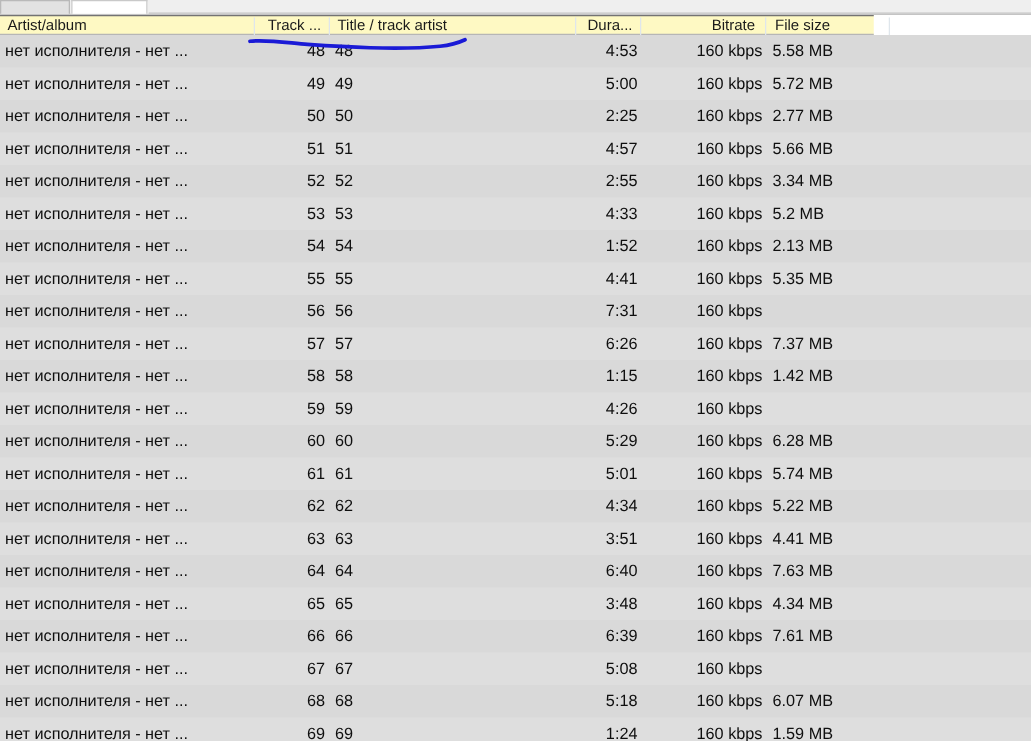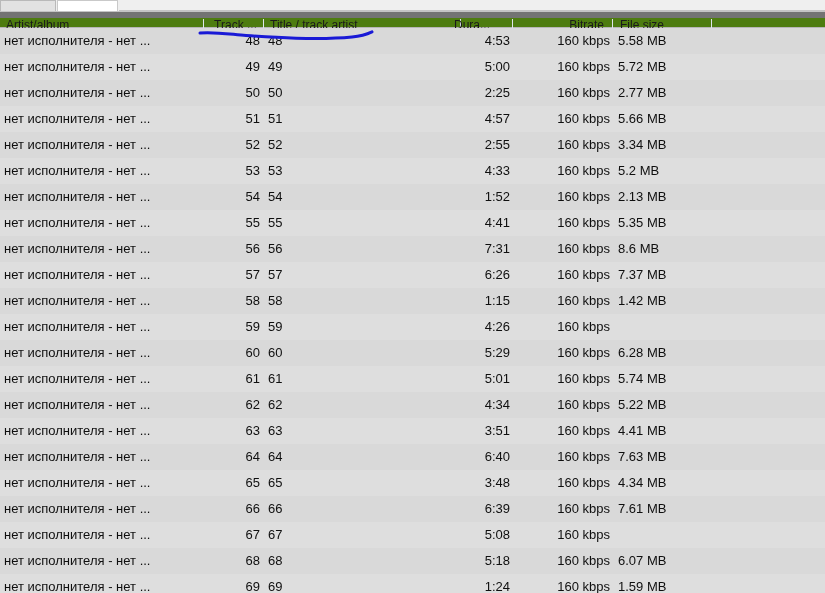--- a/index.html
+++ b/index.html
@@ -69,24 +69,24 @@
     height: 11px;
     background: #efefef;
     border-bottom: 1px solid #c4c4c4;
     box-sizing: border-box;
   }
 
   
   .col-header {
     position: absolute;
     left: 0; top: 12px;
-    width: 825px;
+    width: 699px;
     height: 16px;
-    background: #4d7c0f;
-    border-top: 6px solid #737373;
+    background: #fef9c3;
+    border-top: 1px solid #737373;
     border-bottom: 1px solid #b6b6b6;
     box-sizing: border-box;
   }
   .col-header .cell {
     position: absolute;
     top: 0;
     height: 15px;
     line-height: 15px;
     font-size: 12px;
     color: #1a1a1a;
@@ -168,21 +168,21 @@
   <div class="col-header">
     <div class="cell left" style="left:2px;   width:200px;">Artist/album</div>
     <div class="col-sep" style="left:203px;"></div>
 
     <div class="cell right" style="left:205px; width:56px;">Track ...</div>
     <div class="col-sep" style="left:263px;"></div>
 
     <div class="cell left" style="left:266px; width:192px;">Title / track artist</div>
     <div class="col-sep" style="left:460px;"></div>
 
-    <div class="cell right" style="left:446px; width:48px;text-align:right;">Dura...</div>
+    <div class="cell right" style="left:462px; width:48px;text-align:right;">Dura...</div>
     <div class="col-sep" style="left:512px;"></div>
 
     <div class="cell right" style="left:514px; width:94px;">Bitrate</div>
     <div class="col-sep" style="left:612px;"></div>
 
     <div class="cell left" style="left:616px; width:92px;">File size</div>
     <div class="col-sep" style="left:711px;"></div>
   </div>
 
   <div class="list-body" id="list-body">
@@ -249,21 +249,20 @@
         <div class="cell c-duration">4:41</div>
         <div class="cell c-bitrate">160 kbps</div>
         <div class="cell c-filesize">5.35 MB</div>
       </div>
       <div class="row odd">
         <div class="cell c-artist">нет исполнителя - нет ...</div>
         <div class="cell c-track">56</div>
         <div class="cell c-title">56</div>
         <div class="cell c-duration">7:31</div>
         <div class="cell c-bitrate">160 kbps</div>
-        <div class="cell c-filesize">8.6 MB</div>
       </div>
       <div class="row even">
         <div class="cell c-artist">нет исполнителя - нет ...</div>
         <div class="cell c-track">57</div>
         <div class="cell c-title">57</div>
         <div class="cell c-duration">6:26</div>
         <div class="cell c-bitrate">160 kbps</div>
         <div class="cell c-filesize">7.37 MB</div>
       </div>
       <div class="row odd">

